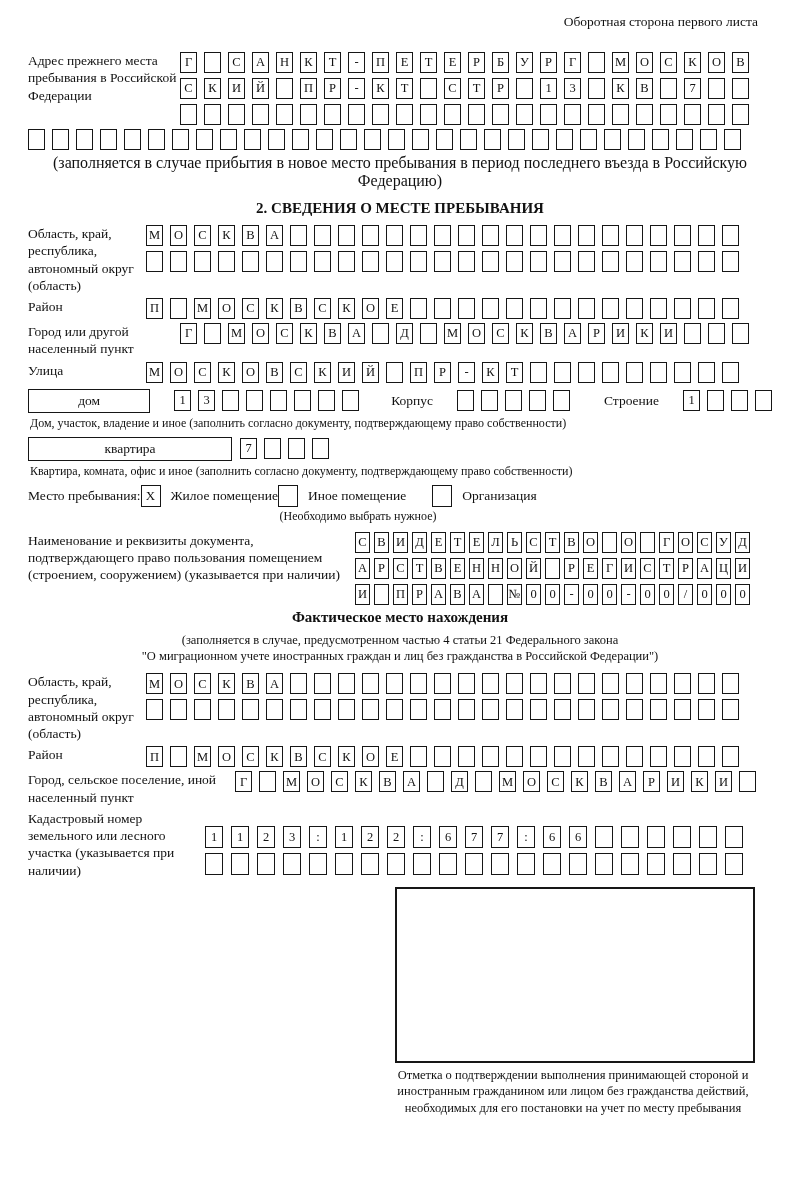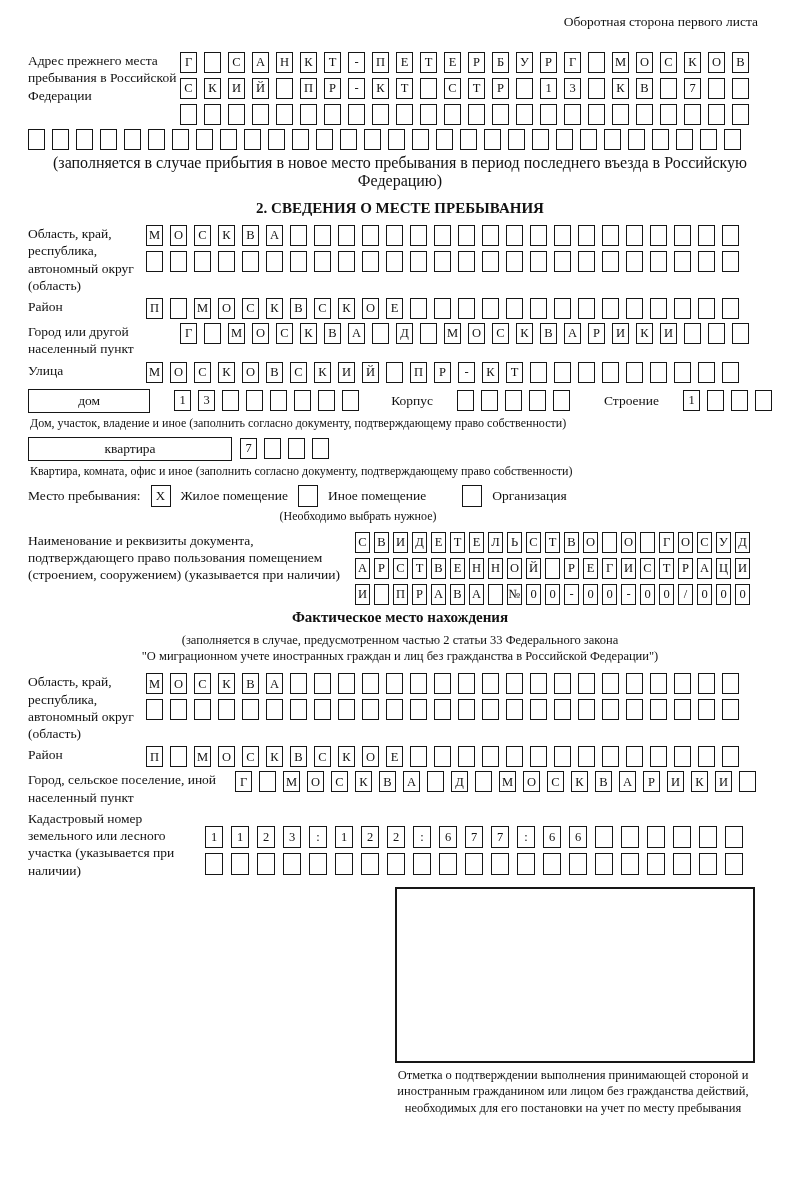--- a/index.html
+++ b/index.html
@@ -19,21 +19,21 @@
   .cells-lg .cell{width:18px;height:22px;}
   .cells-lg{gap:8px;}
   .note{font-size:16px;text-align:center;margin-top:4px;}
   .sect-title{font-size:15px;font-weight:bold;text-align:center;margin:10px 0 8px 0;}
   .mt4{margin-top:4px;} .mt6{margin-top:6px;} .mt8{margin-top:8px;}
   .boxfield{box-sizing:border-box;border:1.6px solid #161616;height:24px;display:flex;
             align-items:center;justify-content:center;font-size:13.5px;background:#fff;}
   .caption{font-size:12px;margin:3px 0 6px 2px;}
   .chk{box-sizing:border-box;width:20px;height:22px;border:1.6px solid #161616;display:inline-flex;
        align-items:center;justify-content:center;font-size:13px;background:#fff;flex:0 0 auto;}
-  .stay{display:flex;align-items:center;font-size:13.5px;gap:10px;margin-top:6px;}
+  .stay{display:flex;align-items:center;font-size:13.5px;margin-top:6px;}
   .stay .opt{display:flex;align-items:center;gap:10px;}
   .center-note{font-size:12px;text-align:center;}
   .fact-note{font-size:12.5px;text-align:center;line-height:1.35;}
   .markbox{box-sizing:border-box;border:2px solid #161616;width:360px;height:176px;
            margin-left:367px;margin-top:8px;background:#fff;}
   .markcap{width:386px;margin-left:352px;text-align:center;font-size:12.5px;line-height:1.3;margin-top:4px;}
 </style>
 </head>
 <body>
 
@@ -440,21 +440,21 @@
             <span class="cell">0</span>
             <span class="cell">/</span>
             <span class="cell">0</span>
             <span class="cell">0</span>
             <span class="cell">0</span>
           </div>
       </div>
     </div>
 
     <div class="sect-title" style="margin-top:4px;margin-bottom:6px;">Фактическое место нахождения</div>
-    <div class="fact-note">(заполняется в случае, предусмотренном частью 2 статьи 33 Федерального закона</div>
+    <div class="fact-note">(заполняется в случае, предусмотренном частью 4 статьи 21 Федерального закона</div>
     <div class="fact-note">"О миграционном учете иностранных граждан и лиц без гражданства в Российской Федерации")</div>
 
     <div class="frow mt8">
       <div class="flabel" style="width:118px;">Область, край, республика, автономный округ (область)</div>
       <div class="rows">
         <div class="cellrow">
             <span class="cell">М</span>
             <span class="cell">О</span>
             <span class="cell">С</span>
             <span class="cell">К</span>

